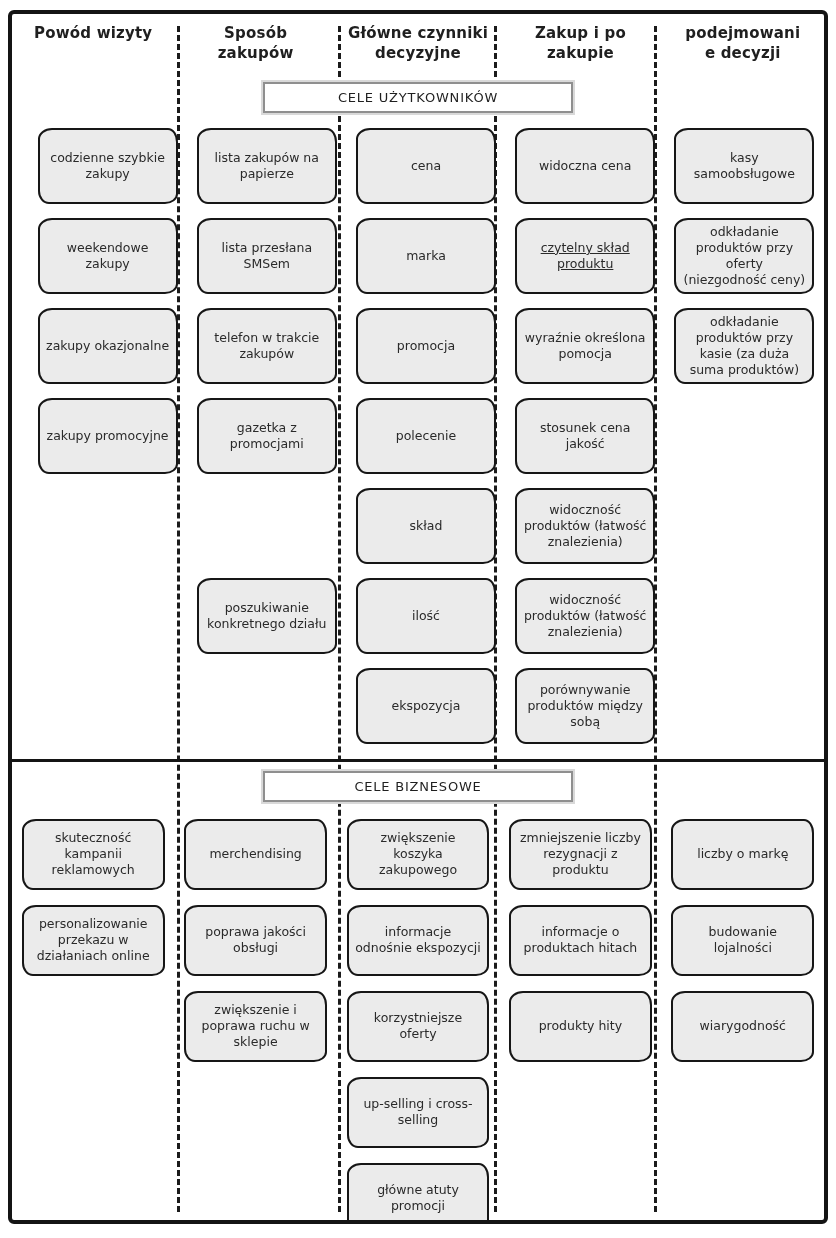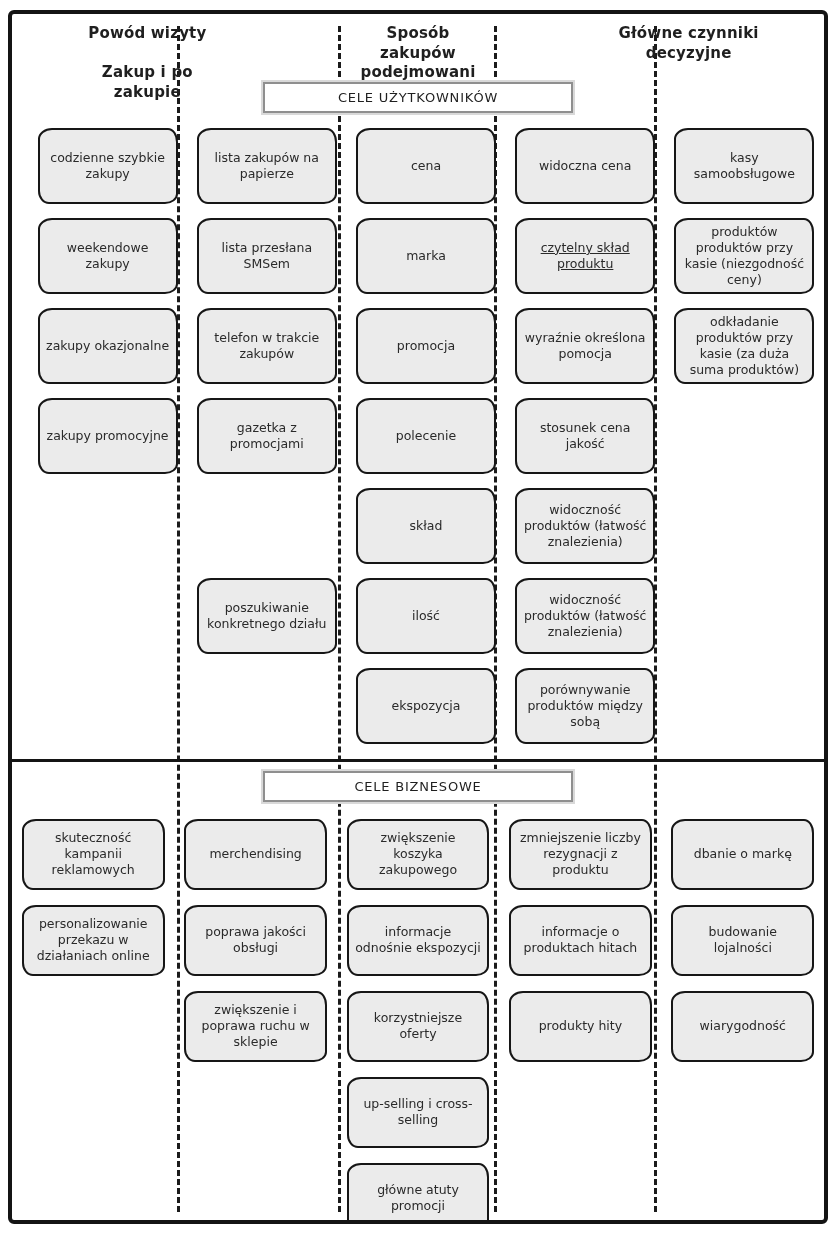--- a/index.html
+++ b/index.html
@@ -29,21 +29,21 @@
   }
   .vline.v1 { left: 20.3%; }
   .vline.v2 { left: 40.1%; }
   .vline.v3 { left: 59.4%; }
   .vline.v4 { left: 79.1%; }
 
   .header-row {
     position: relative;
     z-index: 1;
     display: grid;
-    grid-template-columns: repeat(3, 1fr);
+    grid-template-columns: repeat(5, 1fr);
     padding-top: 10px;
     height: 52px;
   }
   .col-header {
     text-align: center;
     font-weight: bold;
     font-size: 15px;
     line-height: 1.3;
     white-space: pre-line;
     letter-spacing: 0.2px;
@@ -142,39 +142,39 @@
       <div class="card" style="grid-column-start: 3; grid-row-start: 6;">ilość</div>
       <div class="card" style="grid-column-start: 3; grid-row-start: 7;">ekspozycja</div>
       <div class="card" style="grid-column-start: 4; grid-row-start: 1;">widoczna cena</div>
       <div class="card" style="grid-column-start: 4; grid-row-start: 2; text-decoration: underline;">czytelny skład produktu</div>
       <div class="card" style="grid-column-start: 4; grid-row-start: 3;">wyraźnie określona pomocja</div>
       <div class="card" style="grid-column-start: 4; grid-row-start: 4;">stosunek cena jakość</div>
       <div class="card" style="grid-column-start: 4; grid-row-start: 5;">widoczność produktów (łatwość znalezienia)</div>
       <div class="card" style="grid-column-start: 4; grid-row-start: 6;">widoczność produktów (łatwość znalezienia)</div>
       <div class="card" style="grid-column-start: 4; grid-row-start: 7;">porównywanie produktów między sobą</div>
       <div class="card" style="grid-column-start: 5; grid-row-start: 1;">kasy samoobsługowe</div>
-      <div class="card" style="grid-column-start: 5; grid-row-start: 2;">produktów produktów przy kasie (niezgodność ceny)</div>
+      <div class="card" style="grid-column-start: 5; grid-row-start: 2;">odkładanie produktów przy oferty (niezgodność ceny)</div>
       <div class="card" style="grid-column-start: 5; grid-row-start: 3;">odkładanie produktów przy kasie (za duża suma produktów)</div>
     </div>
 
   <div class="divider"></div>
 
   <div class="banner business">CELE BIZNESOWE</div>
   <div class="grid business" id="grid-1">
       <div class="card" style="grid-column-start: 1; grid-row-start: 1;">skuteczność kampanii reklamowych</div>
       <div class="card" style="grid-column-start: 1; grid-row-start: 2;">personalizowanie przekazu w działaniach online</div>
       <div class="card" style="grid-column-start: 2; grid-row-start: 1;">merchendising</div>
       <div class="card" style="grid-column-start: 2; grid-row-start: 2;">poprawa jakości obsługi</div>
       <div class="card" style="grid-column-start: 2; grid-row-start: 3;">zwiększenie i poprawa ruchu w sklepie</div>
       <div class="card" style="grid-column-start: 3; grid-row-start: 1;">zwiększenie koszyka zakupowego</div>
       <div class="card" style="grid-column-start: 3; grid-row-start: 2;">informacje odnośnie ekspozycji</div>
       <div class="card" style="grid-column-start: 3; grid-row-start: 3;">korzystniejsze oferty</div>
       <div class="card" style="grid-column-start: 3; grid-row-start: 4;">up-selling i cross-selling</div>
       <div class="card" style="grid-column-start: 3; grid-row-start: 5;">główne atuty promocji</div>
       <div class="card" style="grid-column-start: 4; grid-row-start: 1;">zmniejszenie liczby rezygnacji z produktu</div>
       <div class="card" style="grid-column-start: 4; grid-row-start: 2;">informacje o produktach hitach</div>
       <div class="card" style="grid-column-start: 4; grid-row-start: 3;">produkty hity</div>
-      <div class="card" style="grid-column-start: 5; grid-row-start: 1;">dbanie o markę</div>
+      <div class="card" style="grid-column-start: 5; grid-row-start: 1;">liczby o markę</div>
       <div class="card" style="grid-column-start: 5; grid-row-start: 2;">budowanie lojalności</div>
       <div class="card" style="grid-column-start: 5; grid-row-start: 3;">wiarygodność</div>
     </div>
 
 </div>
 
 </body></html>

